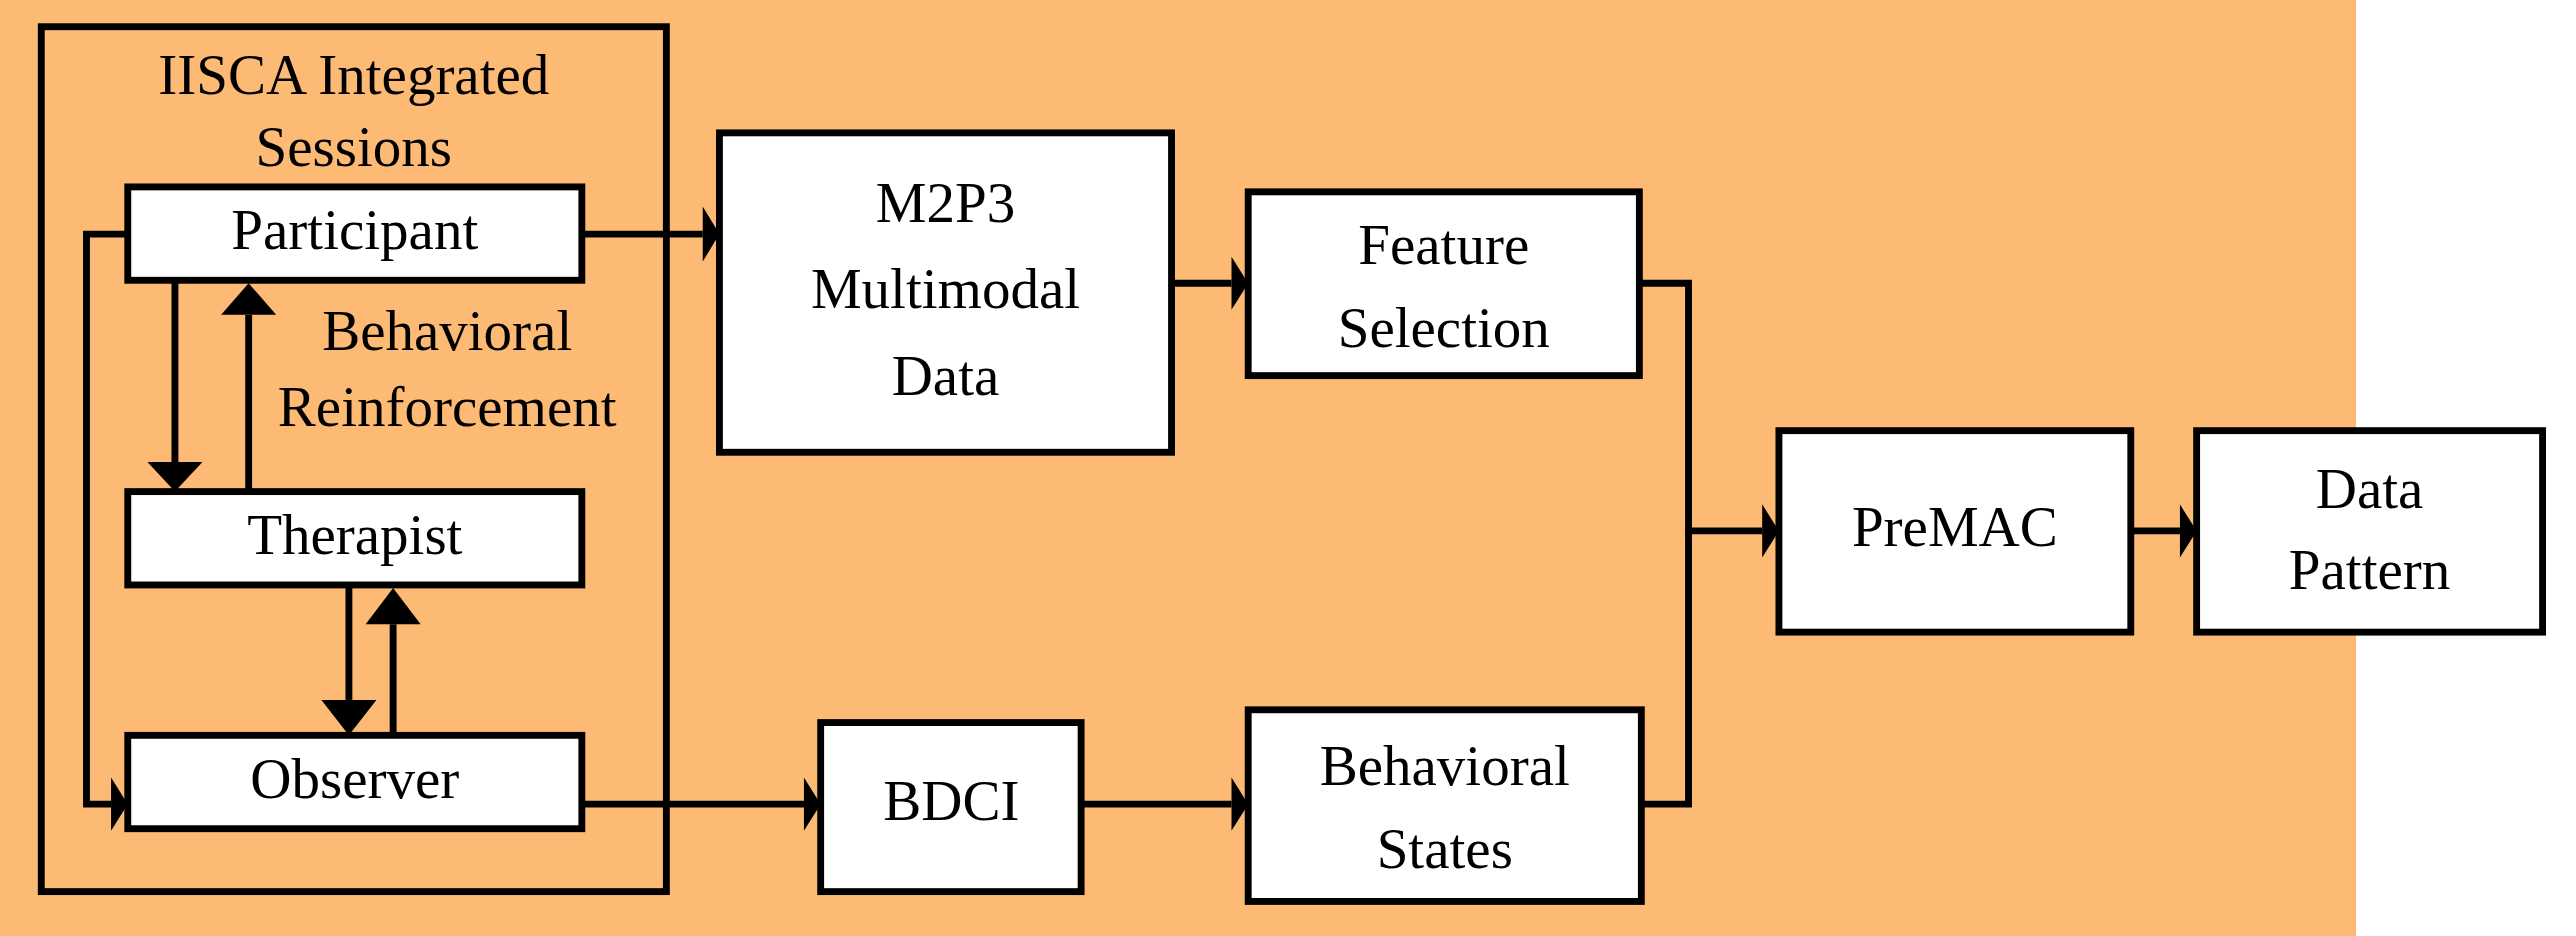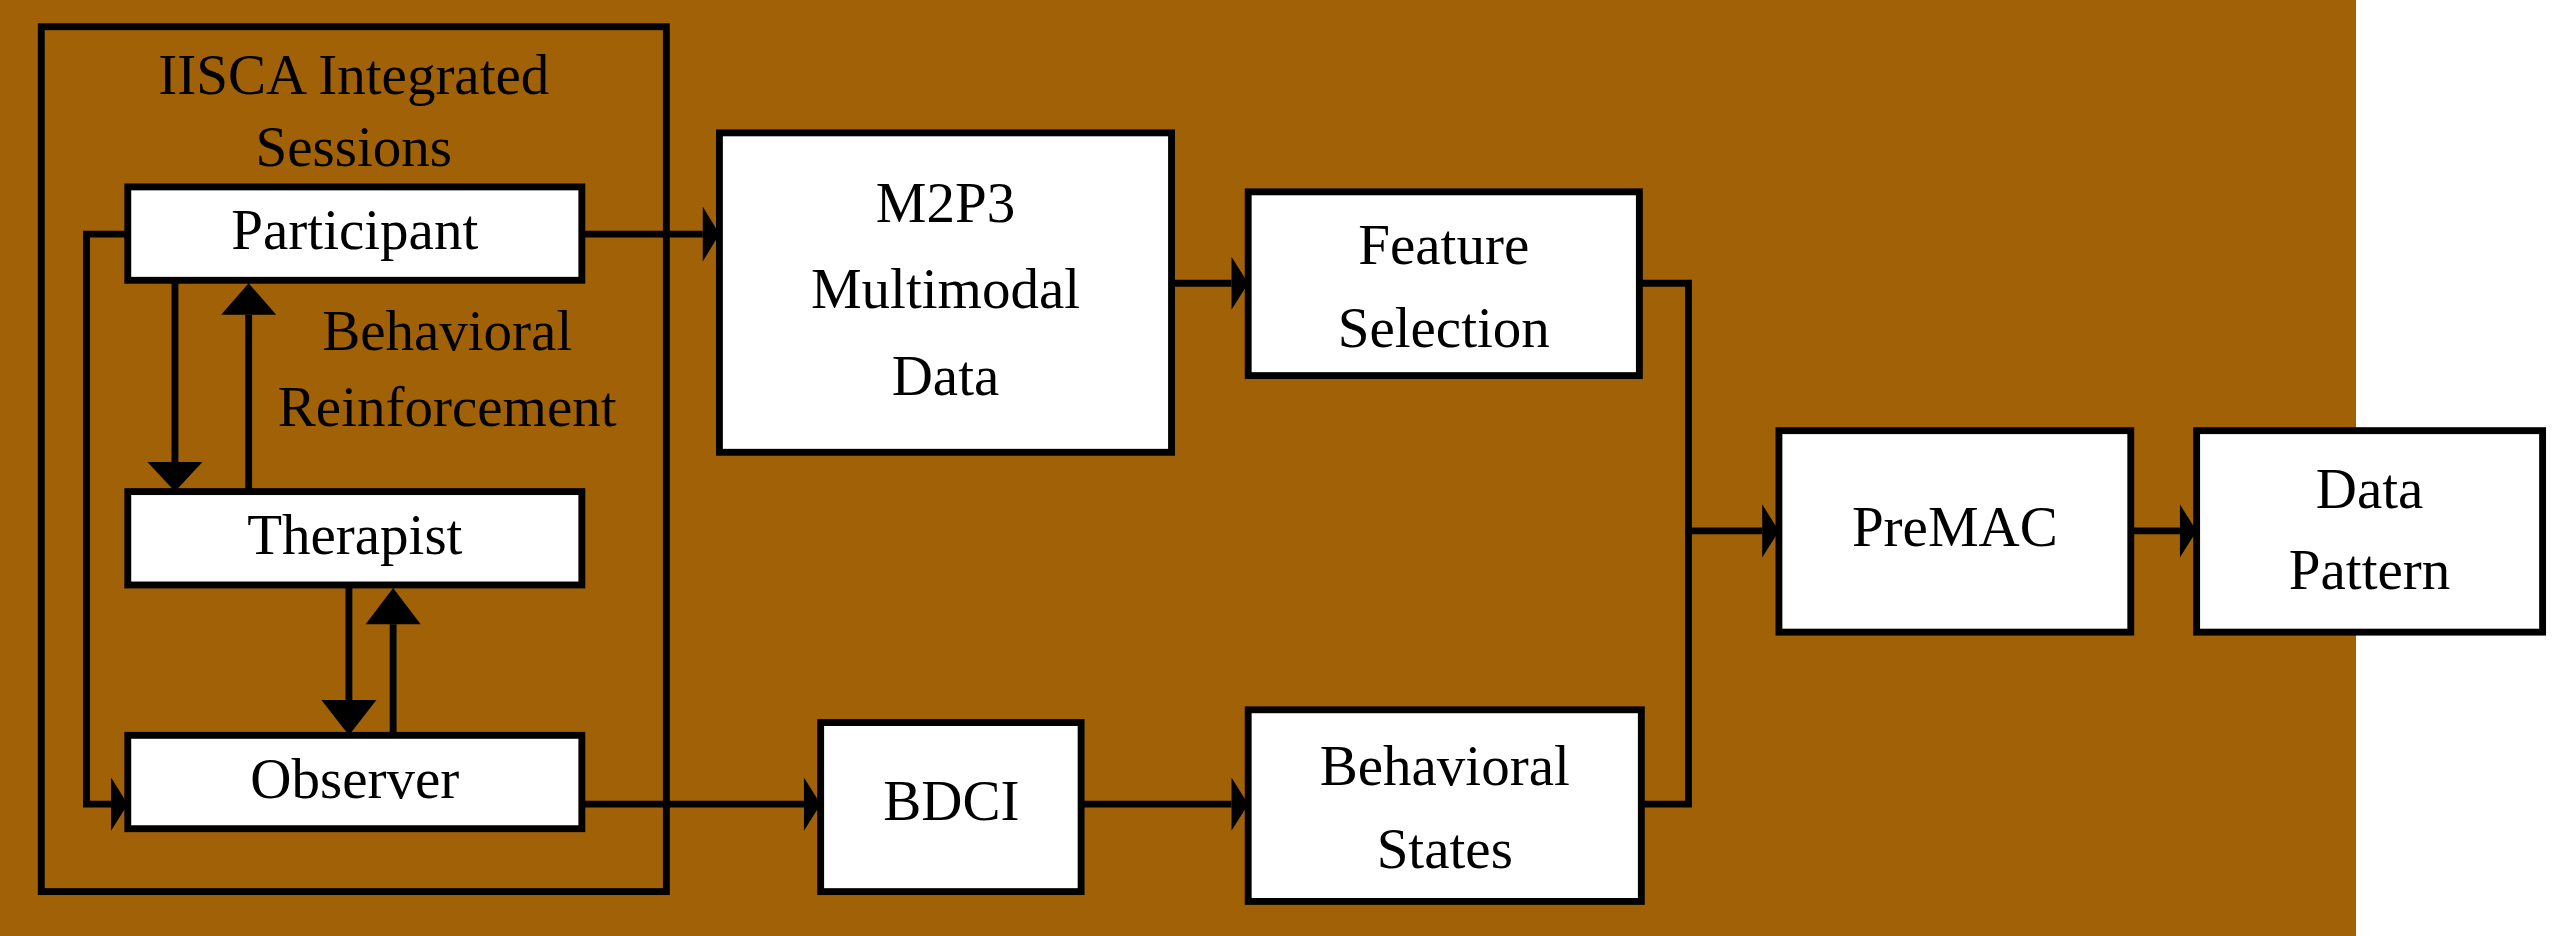--- a/index.html
+++ b/index.html
@@ -11,21 +11,21 @@
   body {
     width: 2576px;
     height: 937px;
     font-family: "Liberation Serif", "DejaVu Serif", serif;
     overflow: hidden;
   }
   #diagram-root {
     position: relative;
     width: 2356px;
     height: 937px;
-    background: #a16207;
+    background: #fdba74;
   }
   svg#flow {
     display: block;
     width: 2576px;
     height: 937px;
   }
   .box-rect {
     fill: #ffffff;
     stroke: #000000;
     stroke-width: 7;

